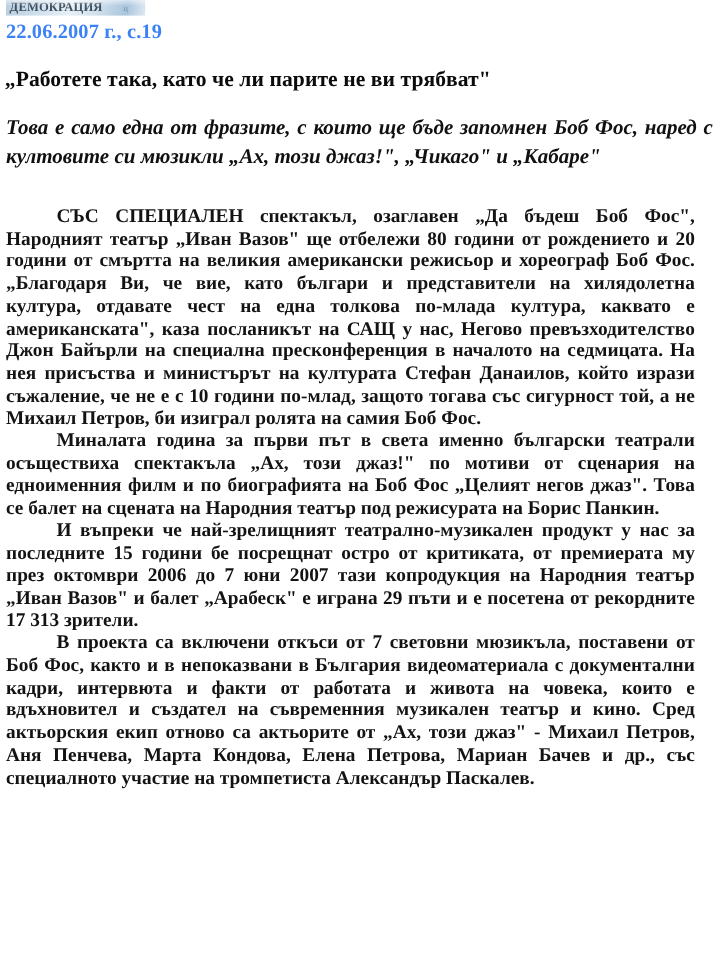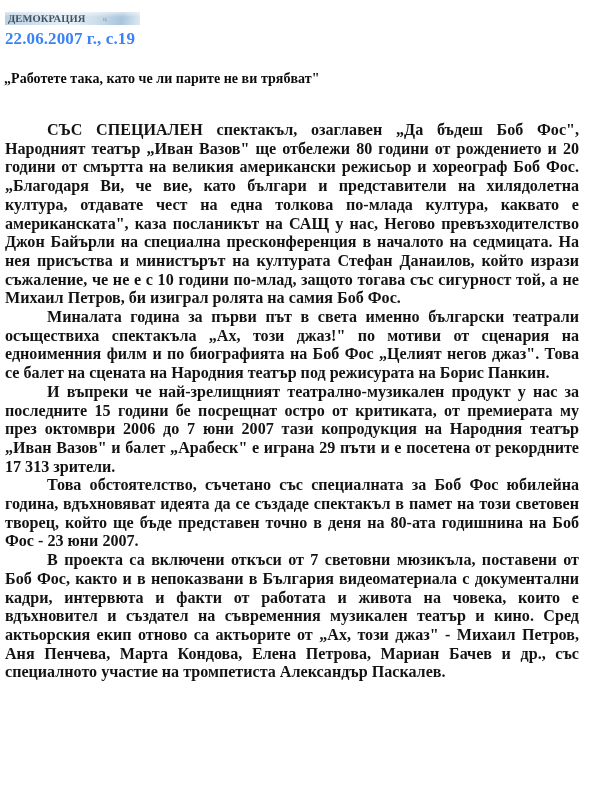--- a/index.html
+++ b/index.html
@@ -20,23 +20,23 @@
     position: relative;
     width: 600px;
     height: 800px;
     box-sizing: border-box;
     padding: 0 4px 0 3px;
   }
 
   
   .masthead-strip {
     position: relative;
-    width: 135px;
+    width: 116px;
     height: 13px;
-    margin: 12px 0 0 2px;
+    margin: 0 0 0 2px;
     background: linear-gradient(100deg,
                 #b9cfe2 0%,
                 #cddeec 22%,
                 #e7f0f7 46%,
                 #cfe0ed 66%,
                 #a9c5dc 86%,
                 #dfeaf3 100%);
     overflow: hidden;
   }
   .masthead-strip::after {
@@ -81,21 +81,21 @@
     font-size: 17px;
     font-weight: bold;
     letter-spacing: .1px;
     line-height: 20px;
     color: #3b82f6;
   }
 
   
   .headline {
     margin: 17px 0 0 1px;
-    font-size: 14px;
+    font-size: 18px;
     font-weight: bold;
     line-height: 25px;
     letter-spacing: .05px;
     color: #0b0b0b;
     white-space: nowrap;
   }
 
   
   .subtitle {
     margin: 16px 2px 0 2px;
@@ -131,22 +131,22 @@
 
   <div class="masthead-strip">
     <span class="masthead-word">ДЕМОКРАЦИЯ</span>
     <span class="masthead-tail">ц</span>
   </div>
 
   <div class="dateline">22.06.2007 г., с.19</div>
 
   <h1 class="headline">„Работете така, като че ли парите не ви трябват"</h1>
 
+  <h2 class="subtitle">Това е само една от фразите, с които ще бъде запомнен Боб Фос, наред с култовите си мюзикли „Ах, този джаз!", „Чикаго" и „Кабаре"</h2>
 
   <div class="body-copy">
     <p class="para">СЪС СПЕЦИАЛЕН спектакъл, озаглавен „Да бъдеш Боб Фос", Народният театър „Иван Вазов" ще отбележи 80 години от рождението и 20 години от смъртта на великия американски режисьор и хореограф Боб Фос. „Благодаря Ви, че вие, като българи и представители на хилядолетна култура, отдавате чест на една толкова по-млада култура, каквато е американската", каза посланикът на САЩ у нас, Негово превъзходителство Джон Байърли на специална пресконференция в началото на седмицата. На нея присъства и министърът на културата Стефан Данаилов, който изрази съжаление, че не е с 10 години по-млад, защото тогава със сигурност той, а не Михаил Петров, би изиграл ролята на самия Боб Фос.</p>
     <p class="para">Миналата година за първи път в света именно български театрали осъществиха спектакъла „Ах, този джаз!" по мотиви от сценария на едноименния филм и по биографията на Боб Фос „Целият негов джаз". Това се балет на сцената на Народния театър под режисурата на Борис Панкин.</p>
     <p class="para">И въпреки че най-зрелищният театрално-музикален продукт у нас за последните 15 години бе посрещнат остро от критиката, от премиерата му през октомври 2006 до 7 юни 2007 тази копродукция на Народния театър „Иван Вазов" и балет „Арабеск" е играна 29 пъти и е посетена от рекордните 17 313 зрители.</p>
-    <p class="para">Това обстоятелство, съчетано със специалната за Боб Фос юбилейна година, вдъхновяват идеята да се създаде спектакъл в памет на този световен творец, който ще бъде представен точно в деня на 80-ата годишнина на Боб Фос - 23 юни 2007.</p>
     <p class="para">В проекта са включени откъси от 7 световни мюзикъла, поставени от Боб Фос, както и в непоказвани в България видеоматериала с документални кадри, интервюта и факти от работата и живота на човека, които е вдъхновител и създател на съвременния музикален театър и кино. Сред актьорския екип отново са актьорите от „Ах, този джаз" - Михаил Петров, Аня Пенчева, Марта Кондова, Елена Петрова, Мариан Бачев и др., със специалното участие на тромпетиста Александър Паскалев.</p>
   </div>
 
 </div>
 
 </body></html>

